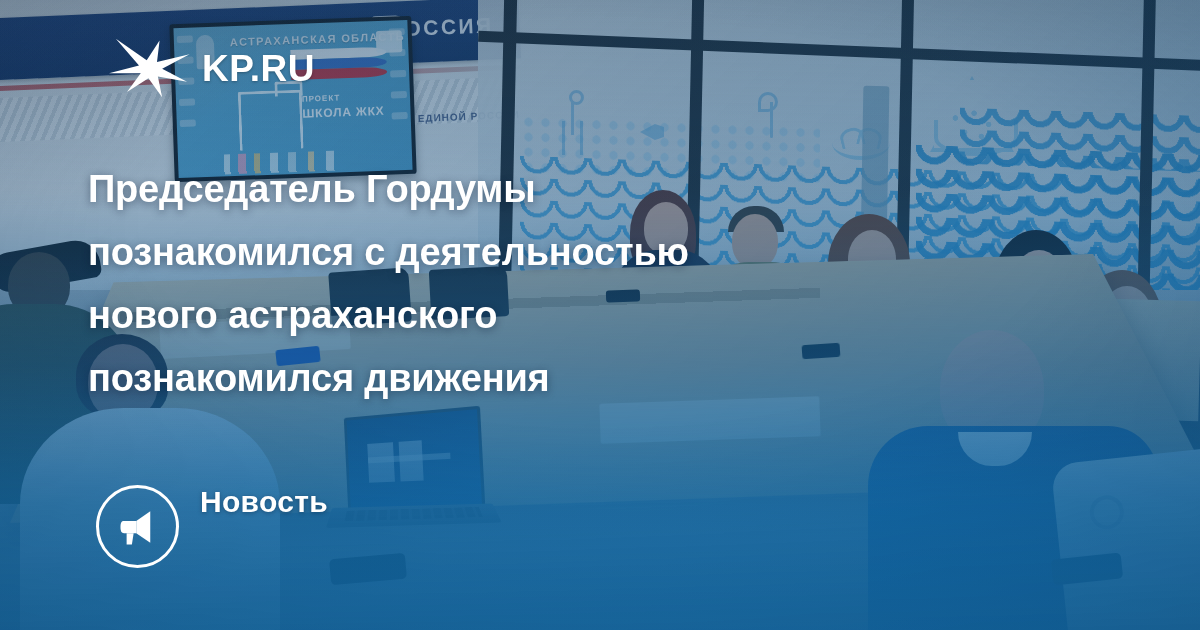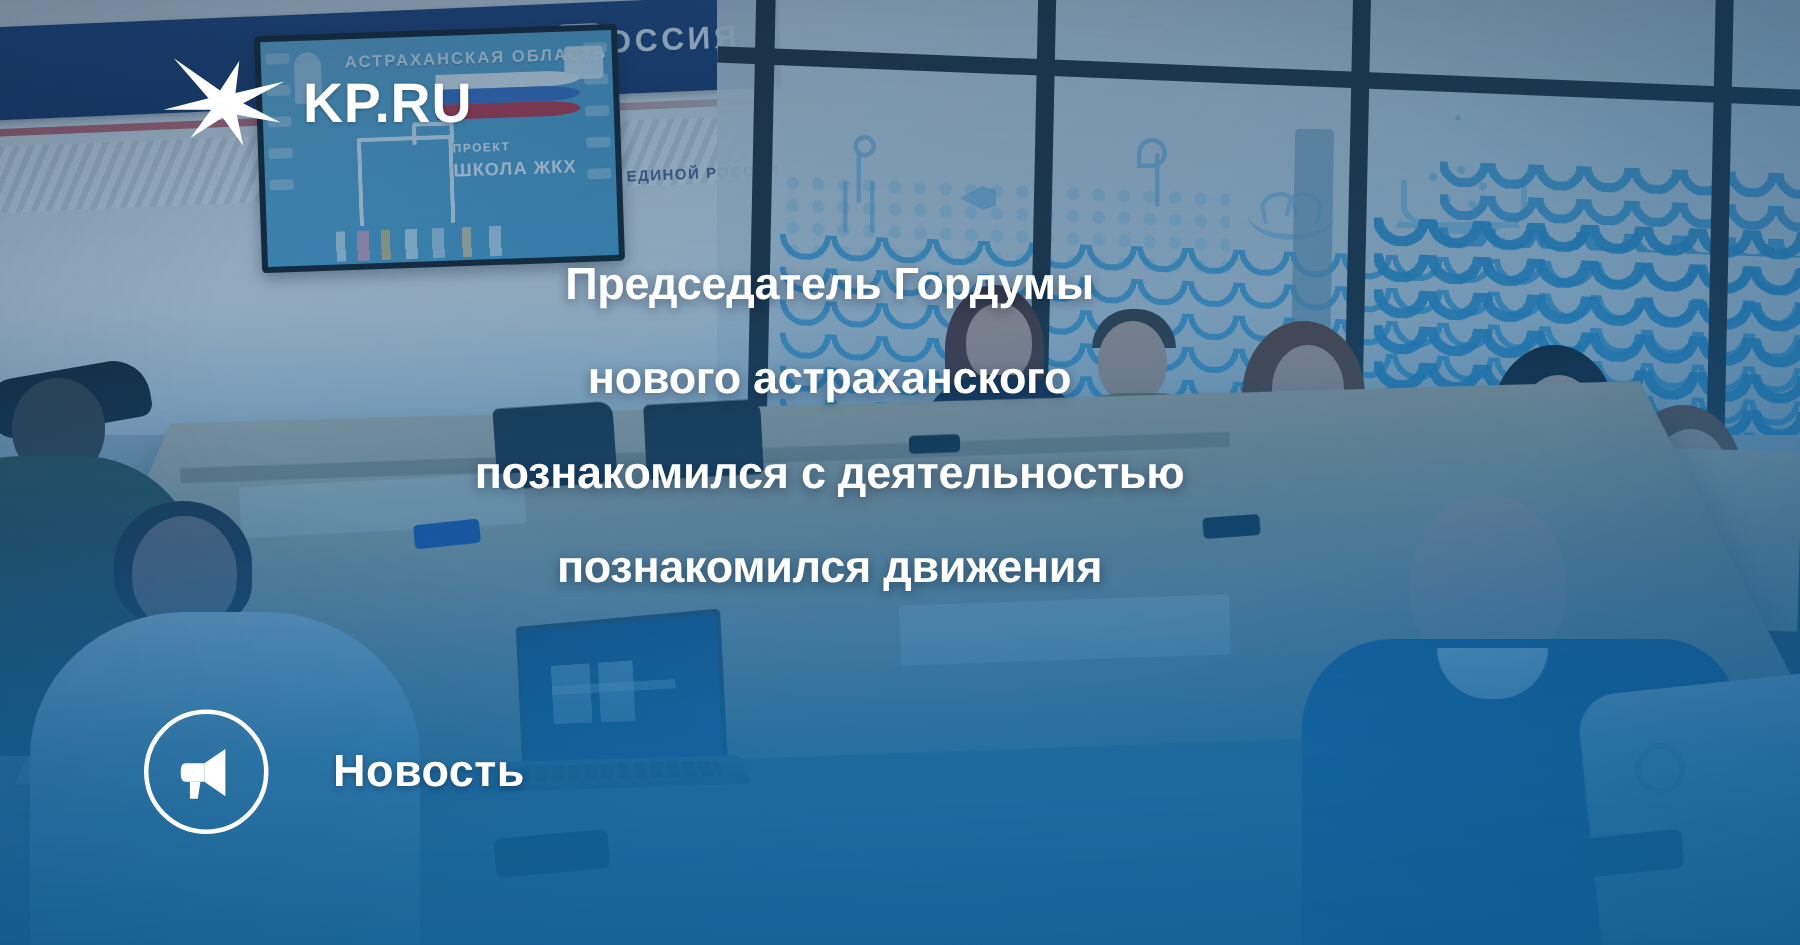--- a/index.html
+++ b/index.html
@@ -496,33 +496,32 @@
     margin-left: -2px;
     text-shadow: 0 1px 3px rgba(0,0,0,.30);
   }
 
   .headline {
     position: absolute;
     left: 88px; top: 158px;
     width: 930px;
     z-index: 30;
     color: #ffffff;
-    font-size: 30px;
+    font-size: 38px;
     font-weight: bold;
     line-height: 63px;
     letter-spacing: -0.2px;
     text-shadow: 0 2px 8px rgba(0,20,45,.45);
-    text-align: center;
   }
   .headline .ln { display: block; white-space: nowrap; }
 
   .badge {
     position: absolute;
-    left: 96px; top: 473px;
-    display: flex; align-items: center; gap: 43px;
+    left: 96px; top: 485px;
+    display: flex; gap: 21px;
     z-index: 30;
   }
   .badge-circle {
     width: 77px; height: 77px;
     border: 3px solid #ffffff;
     border-radius: 50%;
     display: flex; align-items: center; justify-content: center;
     flex: 0 0 auto;
   }
   .megaphone { width: 42px; height: 42px; display:block; }
@@ -677,22 +676,22 @@
 
   <div class="kp-logo">
     <svg class="kp-star" viewBox="0 0 100 70" aria-hidden="true">
       <path fill="#ffffff" d="M9 1 L45 26 L60 3 L57 28 L95 19 L63 36 L92 51 L58 45 L63 69 L47 47 L22 63 L38 41 L1 41 L36 32 Z"></path>
     </svg>
     <span class="kp-text">KP.RU</span>
   </div>
 
   <div class="headline">
     <span class="ln">Председатель Гордумы</span>
+    <span class="ln">познакомился с деятельностью</span>
     <span class="ln">нового астраханского</span>
-    <span class="ln">познакомился с деятельностью</span>
     <span class="ln">познакомился движения</span>
   </div>
 
   <div class="badge">
     <span class="badge-circle">
       <svg class="megaphone" viewBox="0 0 48 48" aria-hidden="true">
         <path fill="#ffffff" d="M38 6 L38 42 L22 31 L22 17 Z"></path>
         <path fill="#ffffff" d="M8 17 L22 17 L22 31 L8 31 C5 31 4 29 4 24 C4 19 5 17 8 17 Z"></path>
         <path fill="#ffffff" d="M11 31 L19 31 L17 44 L11 44 Z"></path>
       </svg>

